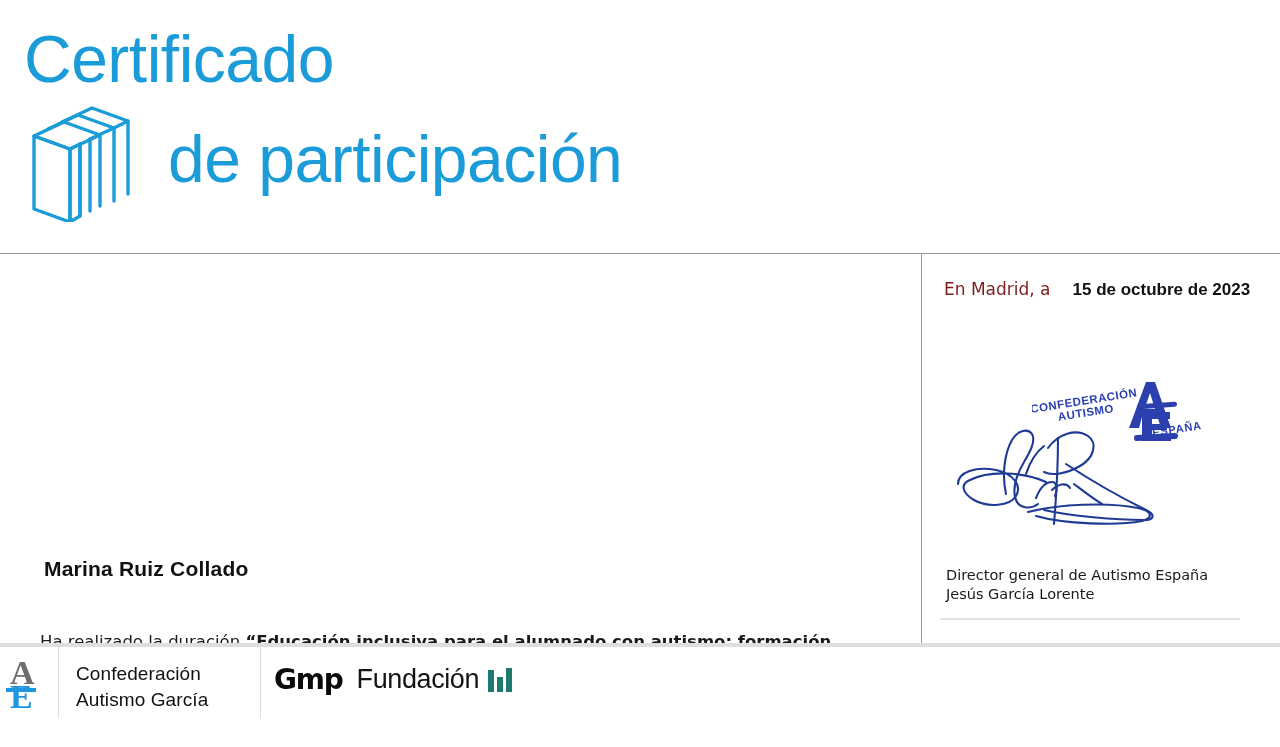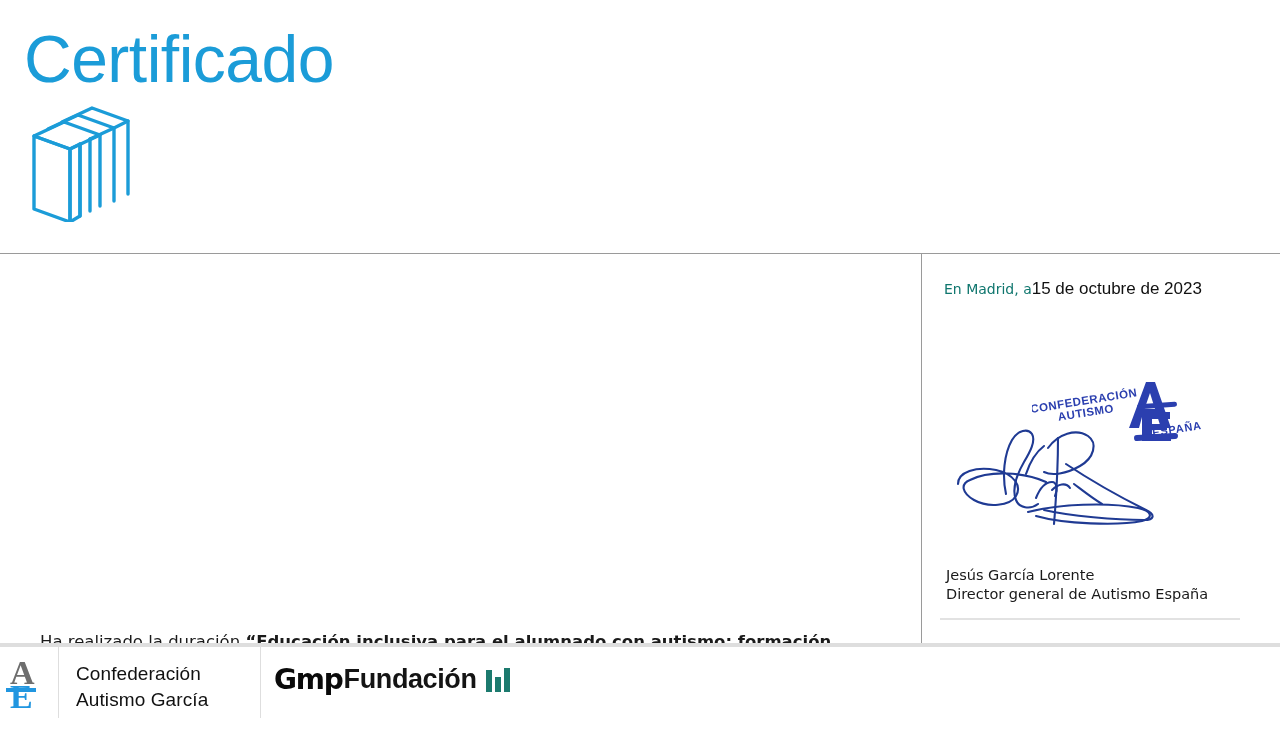--- a/index.html
+++ b/index.html
@@ -112,28 +112,29 @@
     width: 358px;
     height: 389px;
   }
   .date-row {
     position: absolute;
     left: 22px;
     top: 25px;
     white-space: nowrap;
   }
   .date-prefix {
-    font-size: 14px;
-    color: #0f766e;
+    font-size: 17px;
+    color: #7f1d1d;
     font-family: "DejaVu Sans", sans-serif;
   }
   .date-value {
     font-size: 17px;
-    font-weight: normal;
+    font-weight: bold;
     color: #111111;
+    margin-left: 22px;
   }
 
   .org-logo {
     position: absolute;
     left: 110px;
     top: 122px;
     width: 200px;
     height: 70px;
   }
 
@@ -220,24 +221,24 @@
   }
   .gmp-word {
     font-size: 28px;
     font-weight: bold;
     color: #0a0a0a;
     letter-spacing: -1.2px;
     font-family: "DejaVu Sans", sans-serif;
   }
   .gmp-fund {
     font-size: 27px;
-    font-weight: 700;
+    font-weight: 400;
     color: #141414;
     letter-spacing: -0.4px;
-    margin-left: 1px;
+    margin-left: 14px;
   }
   .gmp-bars {
     margin-left: 9px;
     display: flex;
     align-items: flex-end;
     height: 26px;
   }
   .gmp-bars i {
     display: block;
     width: 6px;
@@ -257,20 +258,21 @@
     background: #ffffff;
   }
 </style>
 </head>
 <body>
 
 <div class="header">
 
   <div class="title-line1">Certificado</div>
 
+  <div class="title-line2">de  participación</div>
 
   <div class="books-icon">
     <svg viewBox="0 0 120 116" width="120" height="116" fill="none" stroke="#1B9CD8" stroke-width="3.4" stroke-linejoin="round" stroke-linecap="round">
 
       <path d="M10 30 L10 103 L46 116 L46 43 Z"></path>
       <path d="M10 30 L40 16 L76 29 L46 43 Z"></path>
       <path d="M46 43 L46 116 L56 110 L56 38 Z"></path>
 
       <path d="M66 33 L66 105"></path>
       <path d="M56 38 L56 110"></path>
@@ -283,20 +285,21 @@
       <path d="M104 15 L104 88"></path>
     </svg>
   </div>
 
 </div>
 
 <div class="hrule-top"></div>
 
 <div class="body-area">
 
+  <div class="recipient-name">Marina Ruiz Collado</div>
 
   <div class="para para-1">
     <span>Ha realizado la duración </span><b>“Educación inclusiva para el alumnado con autismo: formación integral para docentes”</b><span>, con una duración total de 35 horas.</span>
   </div>
 
   <div class="para para-2">Esta formación ha sido desarrollada por Autismo España y la Fundación GMP.</div>
 
 </div>
 
 <div class="vrule"></div>
@@ -341,22 +344,22 @@
       <path d="M126 40 C150 56 182 74 206 86 C216 91 214 96 204 96
                C176 96 130 92 104 86"></path>
       <path d="M118 14 C118 40 116 76 114 100"></path>
       <path d="M88 88 C118 80 168 78 198 84 C212 87 214 94 202 97
                C178 102 124 100 96 92"></path>
       <path d="M134 60 C142 66 152 74 162 80"></path>
     </svg>
   </div>
 
   <div class="signer">
+    <div>Director general de Autismo España</div>
     <div>Jesús García Lorente</div>
-    <div>Director general de Autismo España</div>
   </div>
 
   <div class="signer-rule"></div>
 
 </div>
 
 <div class="footer-band"></div>
 
 <div class="footer"></div>
 

